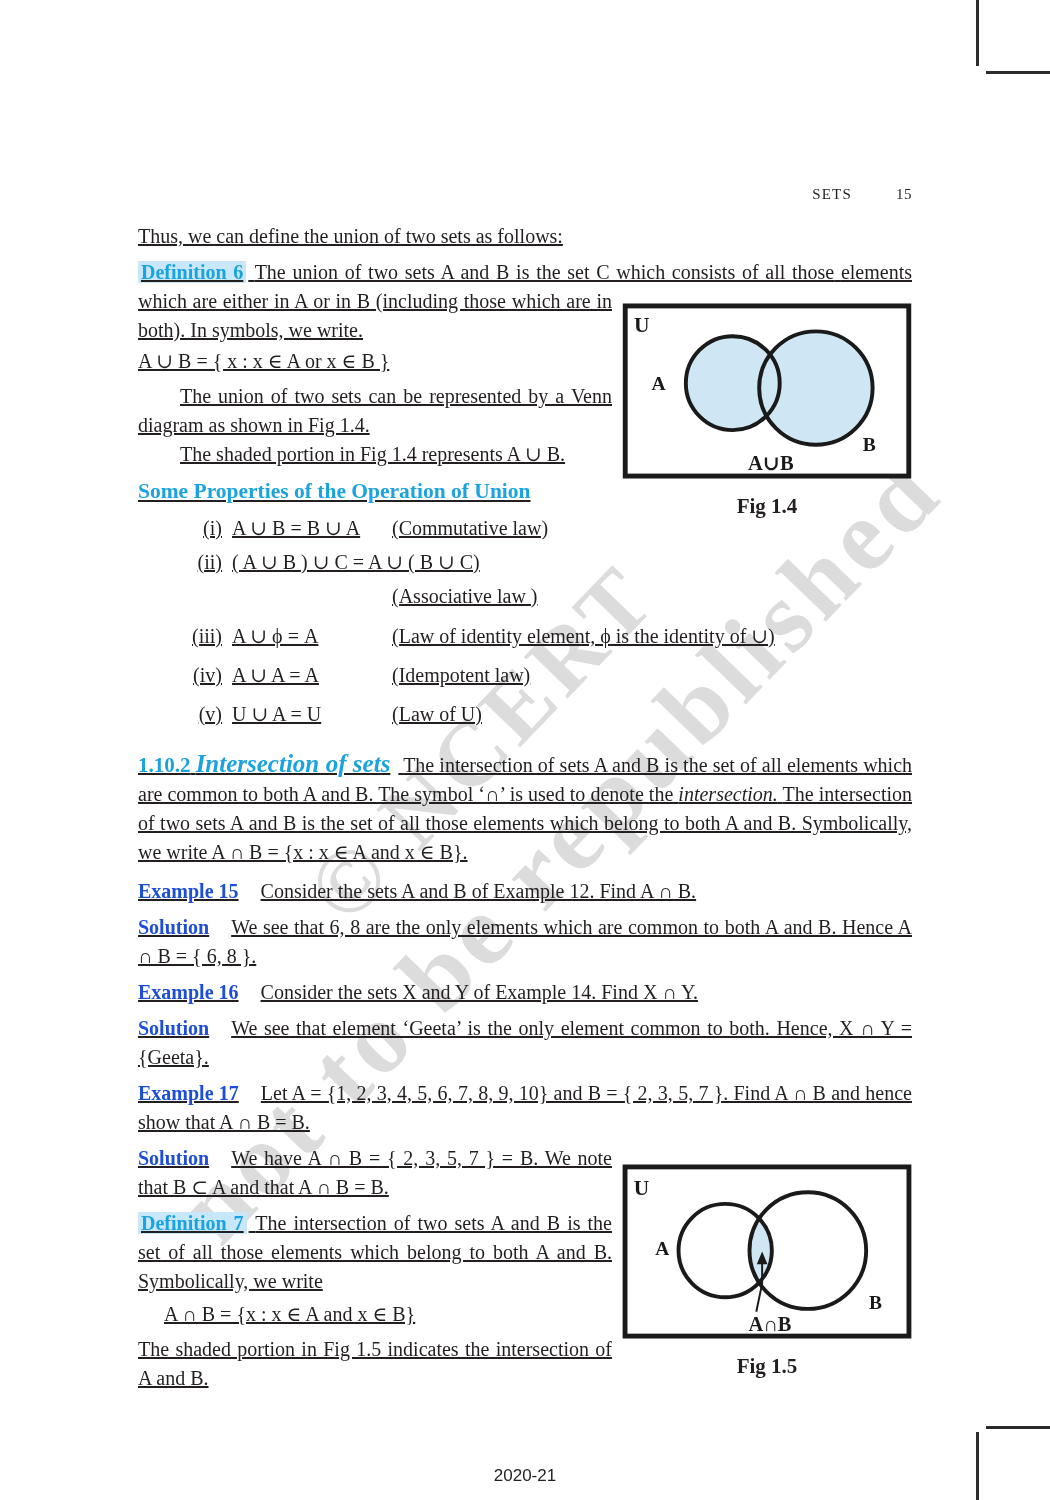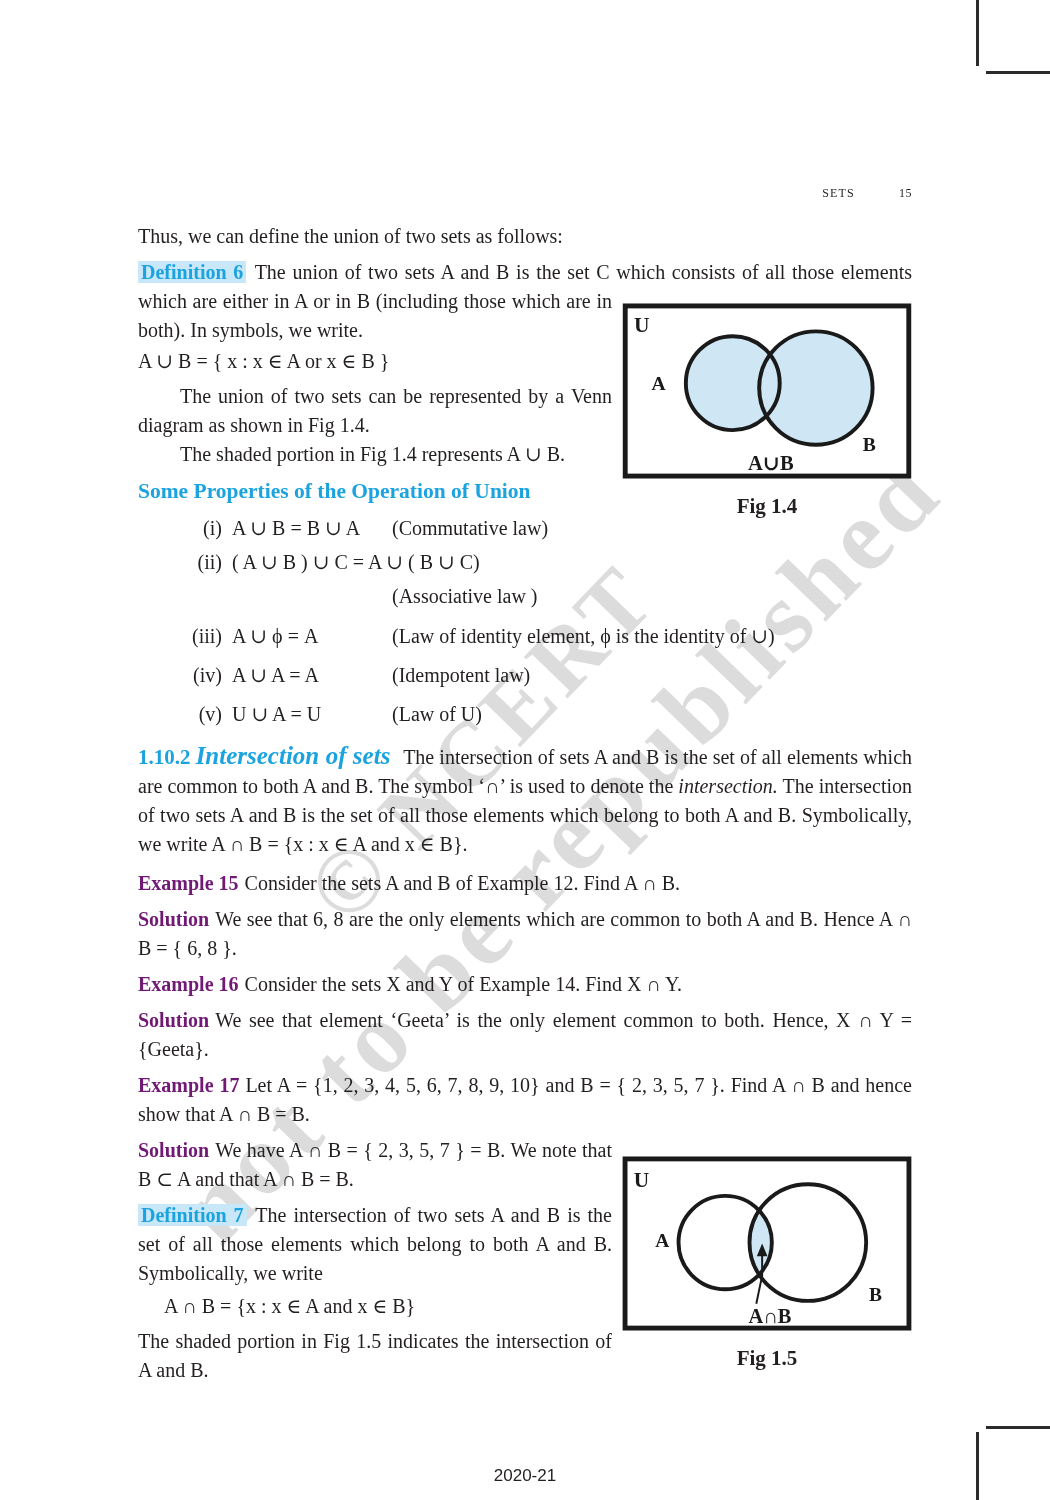--- a/index.html
+++ b/index.html
@@ -21,54 +21,54 @@
   .wm2 { left:36px;  top:790px; font-size:102px; }
   
   .crop { position:absolute; background:#2b2b2b; z-index:2; }
   .crop.tr-v { left:976px; top:0;      width:3px;  height:66px; }
   .crop.tr-h { left:986px; top:71px;   width:64px; height:3px;  }
   .crop.br-h { left:986px; top:1426px; width:64px; height:3px;  }
   .crop.br-v { left:976px; top:1432px; width:3px;  height:68px; }
 
   .pageheader {
     position:absolute; top:186px; left:138px; width:774px; z-index:1;
-    text-align:right; font-size:12px; letter-spacing:1.2px;
+    text-align:right; font-size:15px; letter-spacing:1.2px;
   }
   .pageheader .pgnum { margin-left:44px; letter-spacing:0.5px; }
 
-  .content { position:absolute; top:222px; left:138px; width:774px; z-index:1; }
+  .content { position:absolute; top:222px; left:138px; width:774px; z-index:1;text-decoration:underline; }
 
   p.para {
     margin:0 0 7px 0; font-size:20px; line-height:29px; text-align:justify;
   }
   p.tight { margin-bottom:2px; }
   p.indent { text-indent:42px; margin-bottom:0; }
   p.formula-line { text-align:left; margin:0 0 6px 0; }
 
   .def-label {
     color:#1ba3df; font-weight:bold; background:#c8e7f8;
     padding:0 3px; margin-right:2px;
   }
-  .exlabel { color:#701a75; font-weight:bold; margin-right:6px; }
+  .exlabel { color:#1d4ed8; font-weight:bold; margin-right:22px; }
   .secnum  { color:#1ba3df; font-weight:bold; font-size:21px; }
   .sectitle{ color:#1ba3df; font-weight:bold; font-style:italic; font-size:25px; margin-right:8px; }
   .ital { font-style:italic; }
 
   h3.subheading {
     color:#1ba3df; font-size:21.5px; font-weight:bold;
     margin:9px 0 10px 0; line-height:26px;
   }
 
   .props {
     display:grid; grid-template-columns:40px 150px auto;
     column-gap:10px; margin-left:44px;
     font-size:20px; line-height:29px;
   }
   .props1 { row-gap:5px; margin-top:2px; }
-  .props2 { row-gap:10px; margin-top:11px; margin-bottom:12px; }
+  .props2 { row-gap:10px; margin-top:11px; margin-bottom:20px; }
   .pnum { text-align:right; }
   .pformula.wide { grid-column:2 / 4; }
   .pnote.assoc { grid-column:3; }
 
   .figfloat {
     display:block; float:right; width:290px;
     margin:16px 0 6px 10px; text-align:center;
   }
   .figfloat.fig15 { margin-top:20px; }
   .figcaption {

